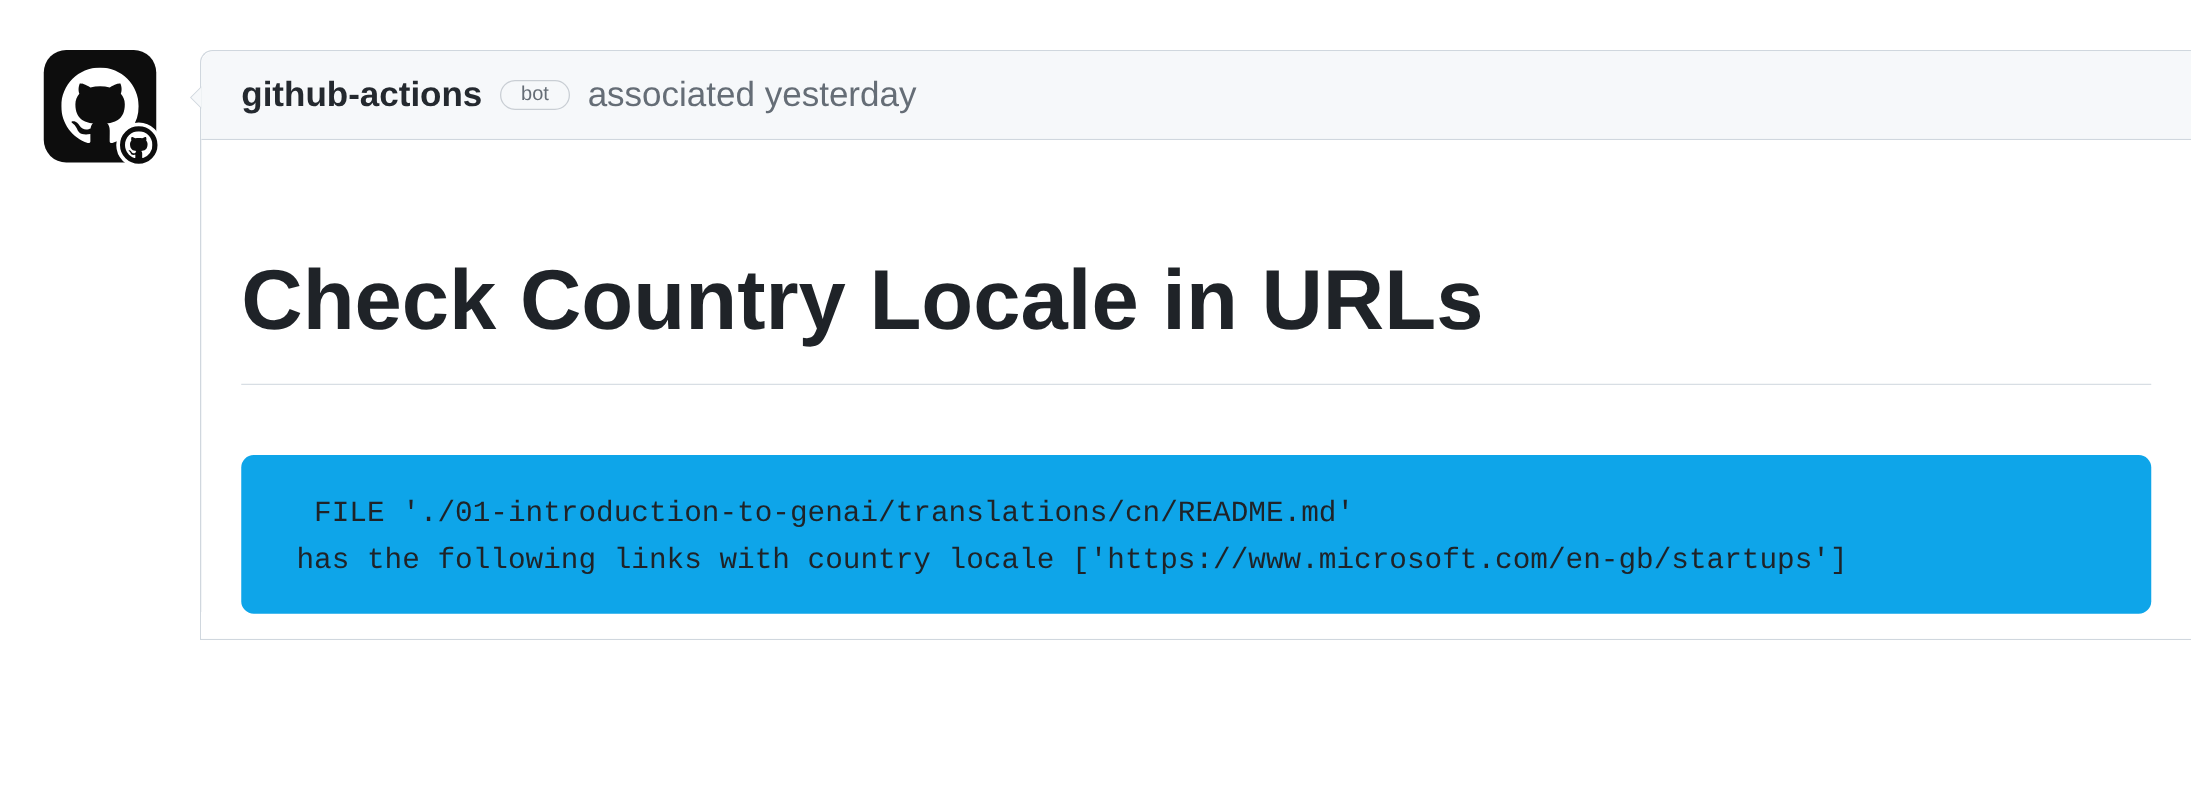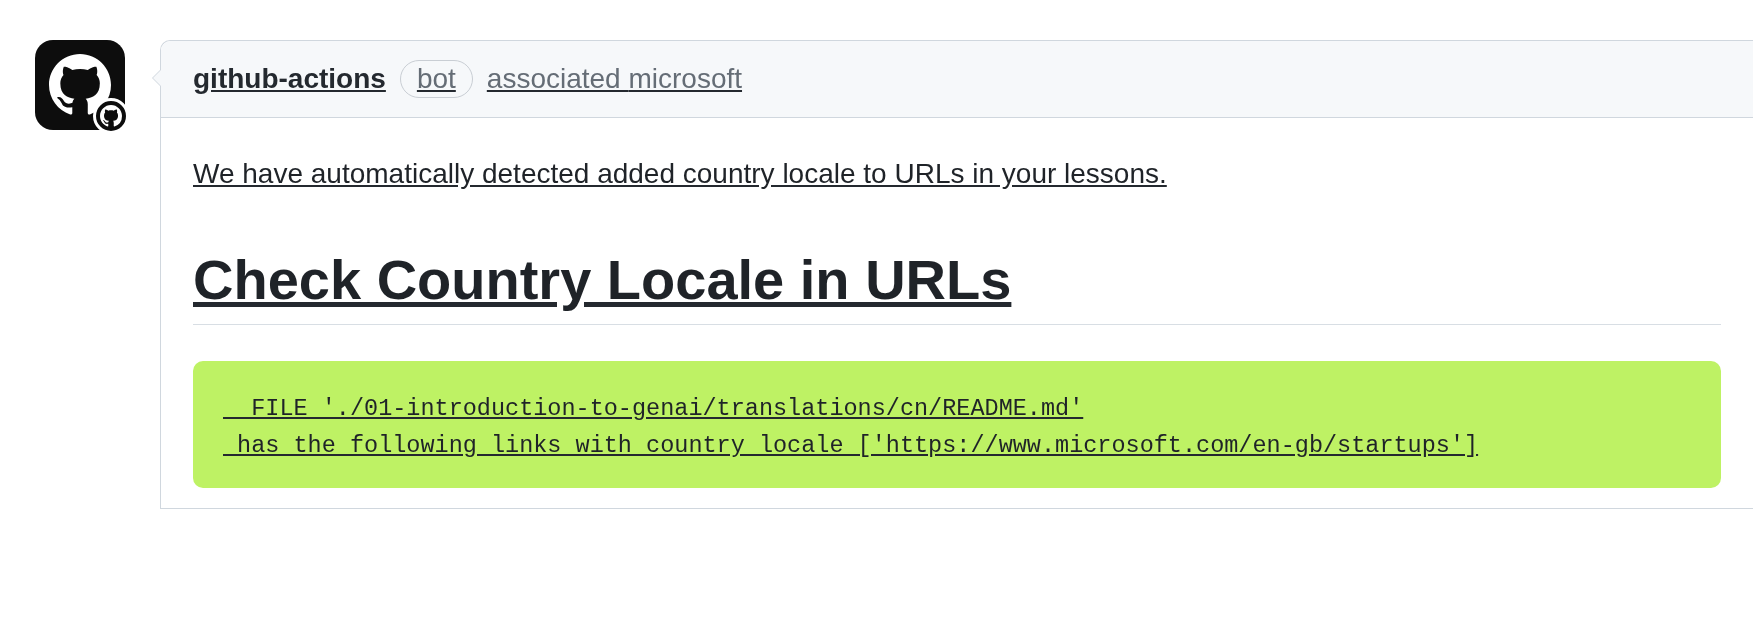--- a/index.html
+++ b/index.html
@@ -52,21 +52,20 @@
     }
     .avatar-sub svg {
       width: 22px;
       height: 22px;
     }
     .comment-col {
       flex: 1;
       margin-left: 35px;
       padding-top: 40px;
       min-width: 0;
-      text-decoration: underline;
     }
     .comment-box {
       border: 1px solid #d0d7de;
       border-right: none;
       border-radius: 10px 0 0 0;
       position: relative;
     }
     .comment-box::before {
       content: "";
       position: absolute;
@@ -98,46 +97,47 @@
       border-radius: 10px 0 0 0;
     }
     .author {
       font-weight: 600;
       color: #24292f;
     }
     .bot-badge {
       border: 1.5px solid #c9ced4;
       border-radius: 30px;
       padding: 2px 16px;
-      font-size: 28px;
+      font-size: 16px;
       color: #656d76;
       font-weight: 500;
     }
     .header-rest {
       color: #656d76;
       font-weight: 400;
     }
     .comment-body {
       padding: 34px 32px 20px 32px;
       font-size: 28px;
       line-height: 1.55;
       color: #1f2328;
     }
     .intro-text {
       margin-bottom: 42px;
     }
     .heading {
-      font-size: 56px;
+      font-size: 68px;
       font-weight: 600;
       color: #1f2328;
+      padding-bottom: 14px;
       border-bottom: 1.5px solid #d8dee4;
-      margin-bottom: 36px;
+      margin-bottom: 56px;
     }
     .code-block {
-      background: #bef264;
+      background: #0ea5e9;
       border-radius: 10px;
       padding: 30px 30px 24px 30px;
       font-family: ui-monospace, SFMono-Regular, "SF Mono", Menlo, Consolas, "Liberation Mono", monospace;
       font-size: 23.5px;
       line-height: 1.55;
       color: #1f2328;
       white-space: pre;
       overflow-x: auto;
     }
   </style>
@@ -159,25 +159,24 @@
         </svg>
       </div>
     </div>
   </div>
 
   <div class="comment-col">
     <div class="comment-box">
       <div class="comment-header">
         <a class="author">github-actions</a>
         <span class="bot-badge">bot</span>
-        <span class="header-rest"><span>associated </span><a>microsoft</a></span>
+        <span class="header-rest"><span>associated </span><a>yesterday</a></span>
       </div>
       <div class="comment-body">
         <div class="intro-text">
-          <div>We have automatically detected added country locale to URLs in your lessons.</div>
         </div>
         <h1 class="heading">Check Country Locale in URLs</h1>
         <div class="code-block">  FILE './01-introduction-to-genai/translations/cn/README.md'
  has the following links with country locale ['https://www.microsoft.com/en-gb/startups']</div>
       </div>
     </div>
   </div>
 
 </div>
 

